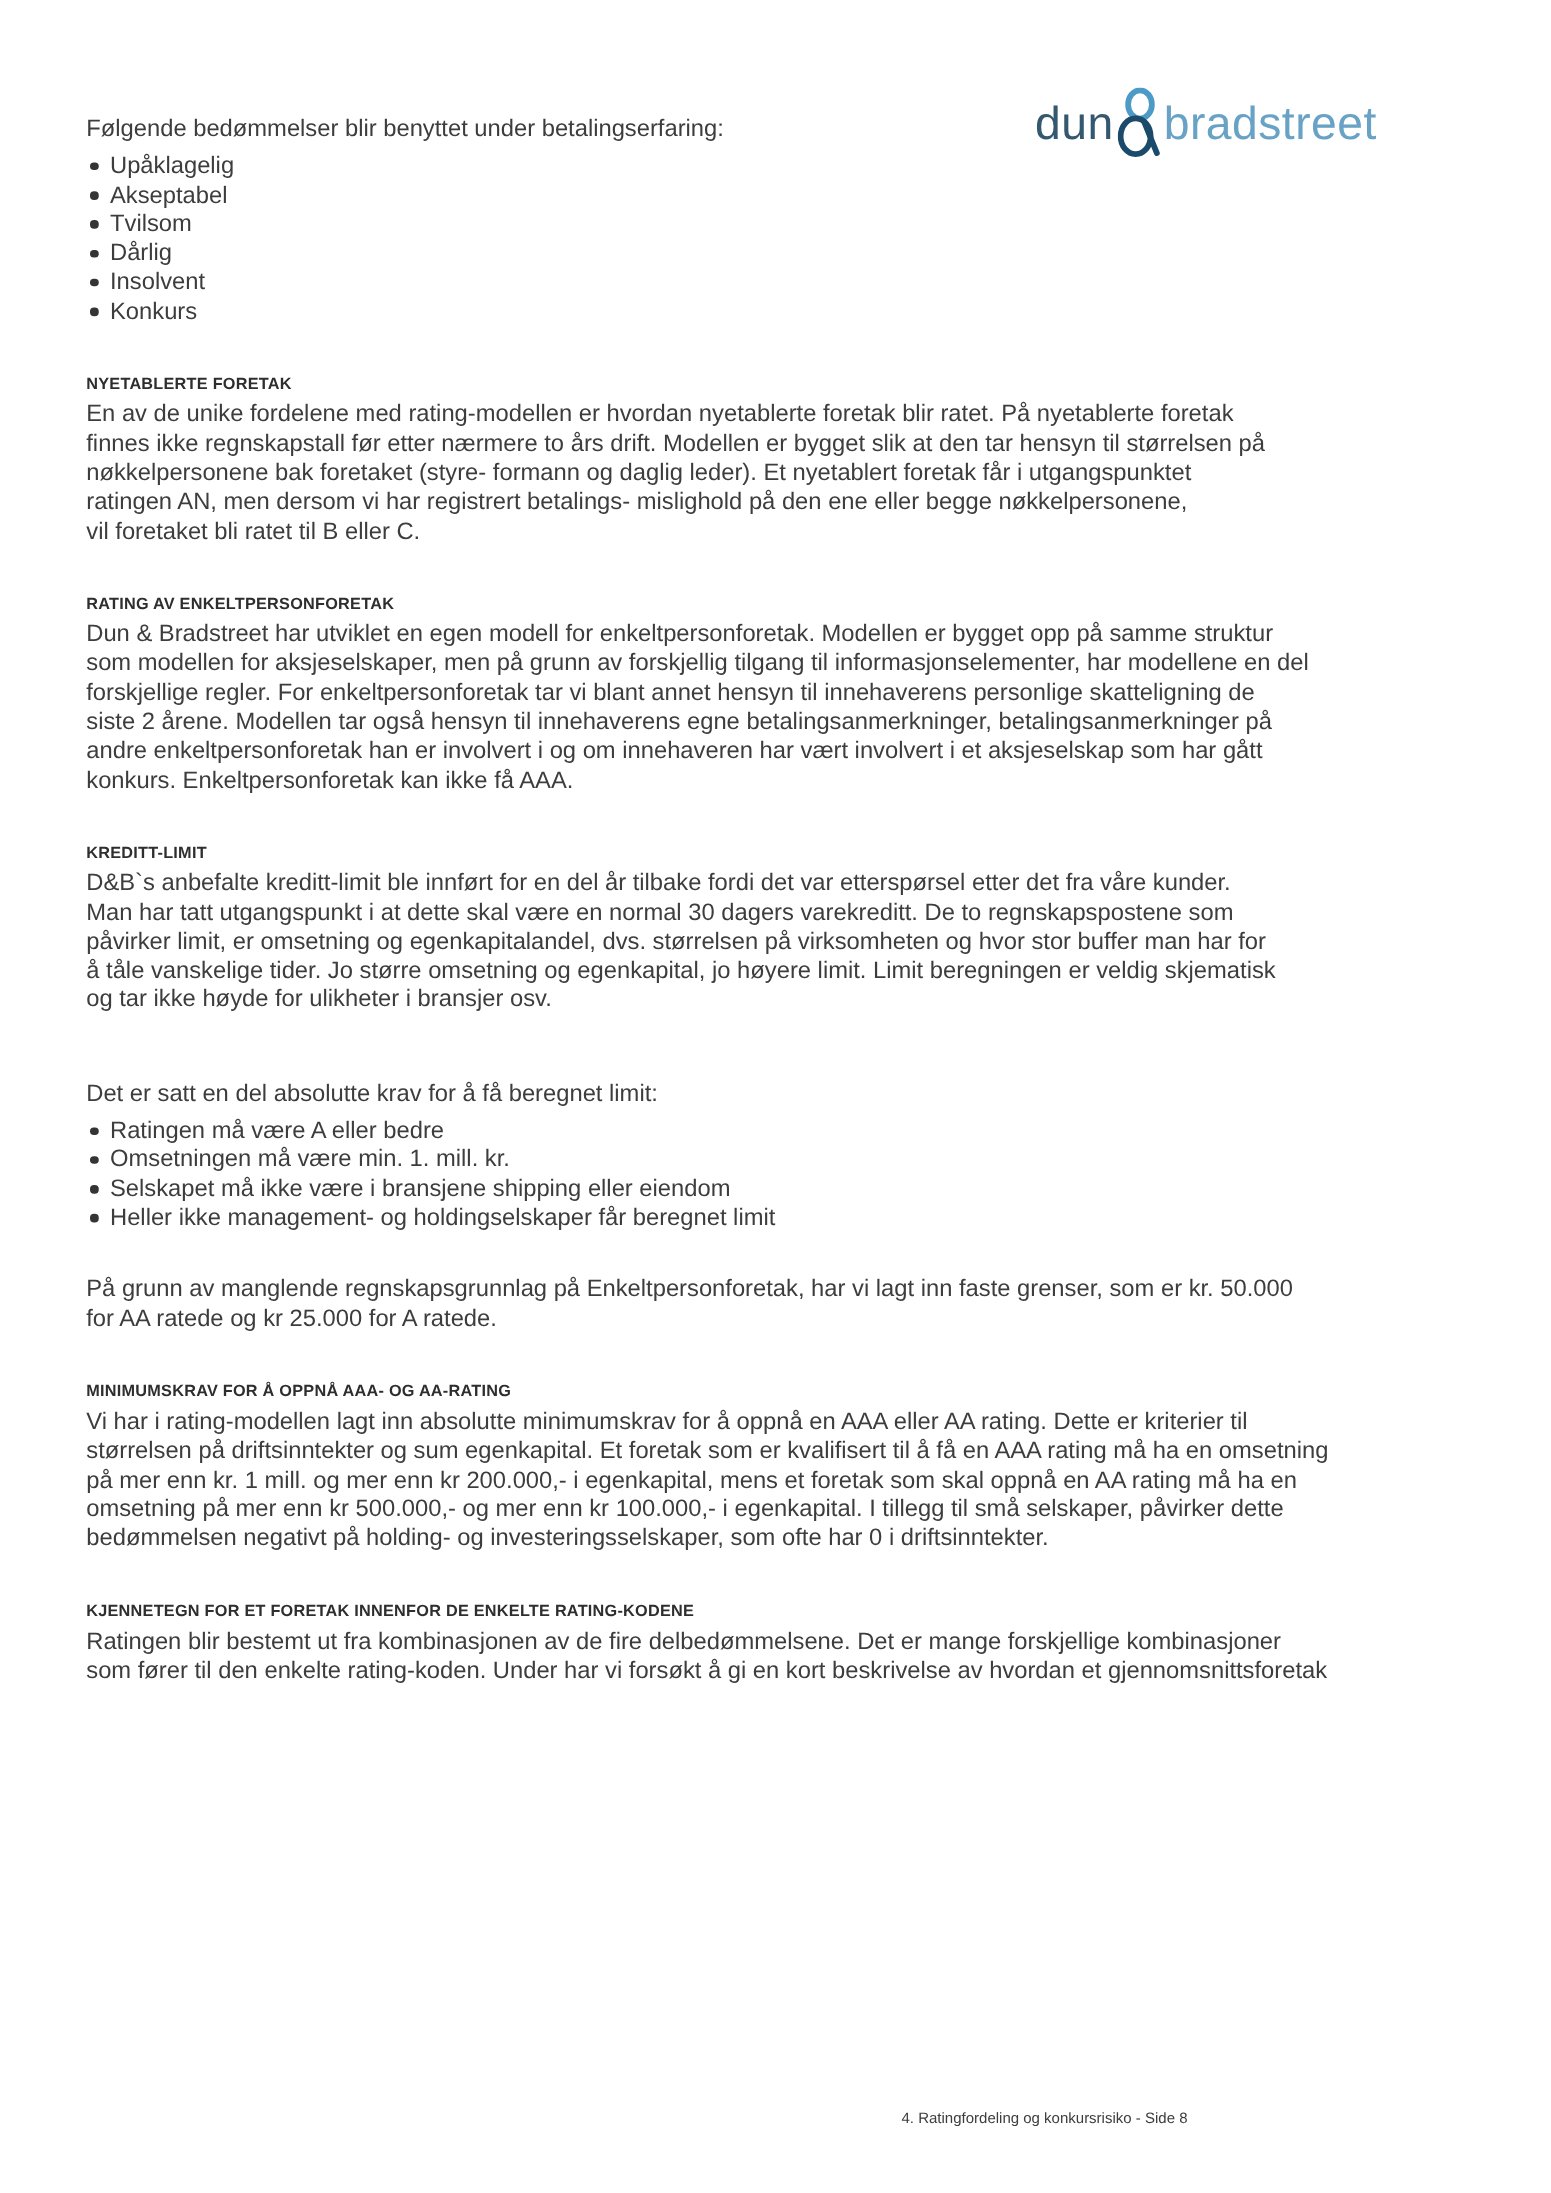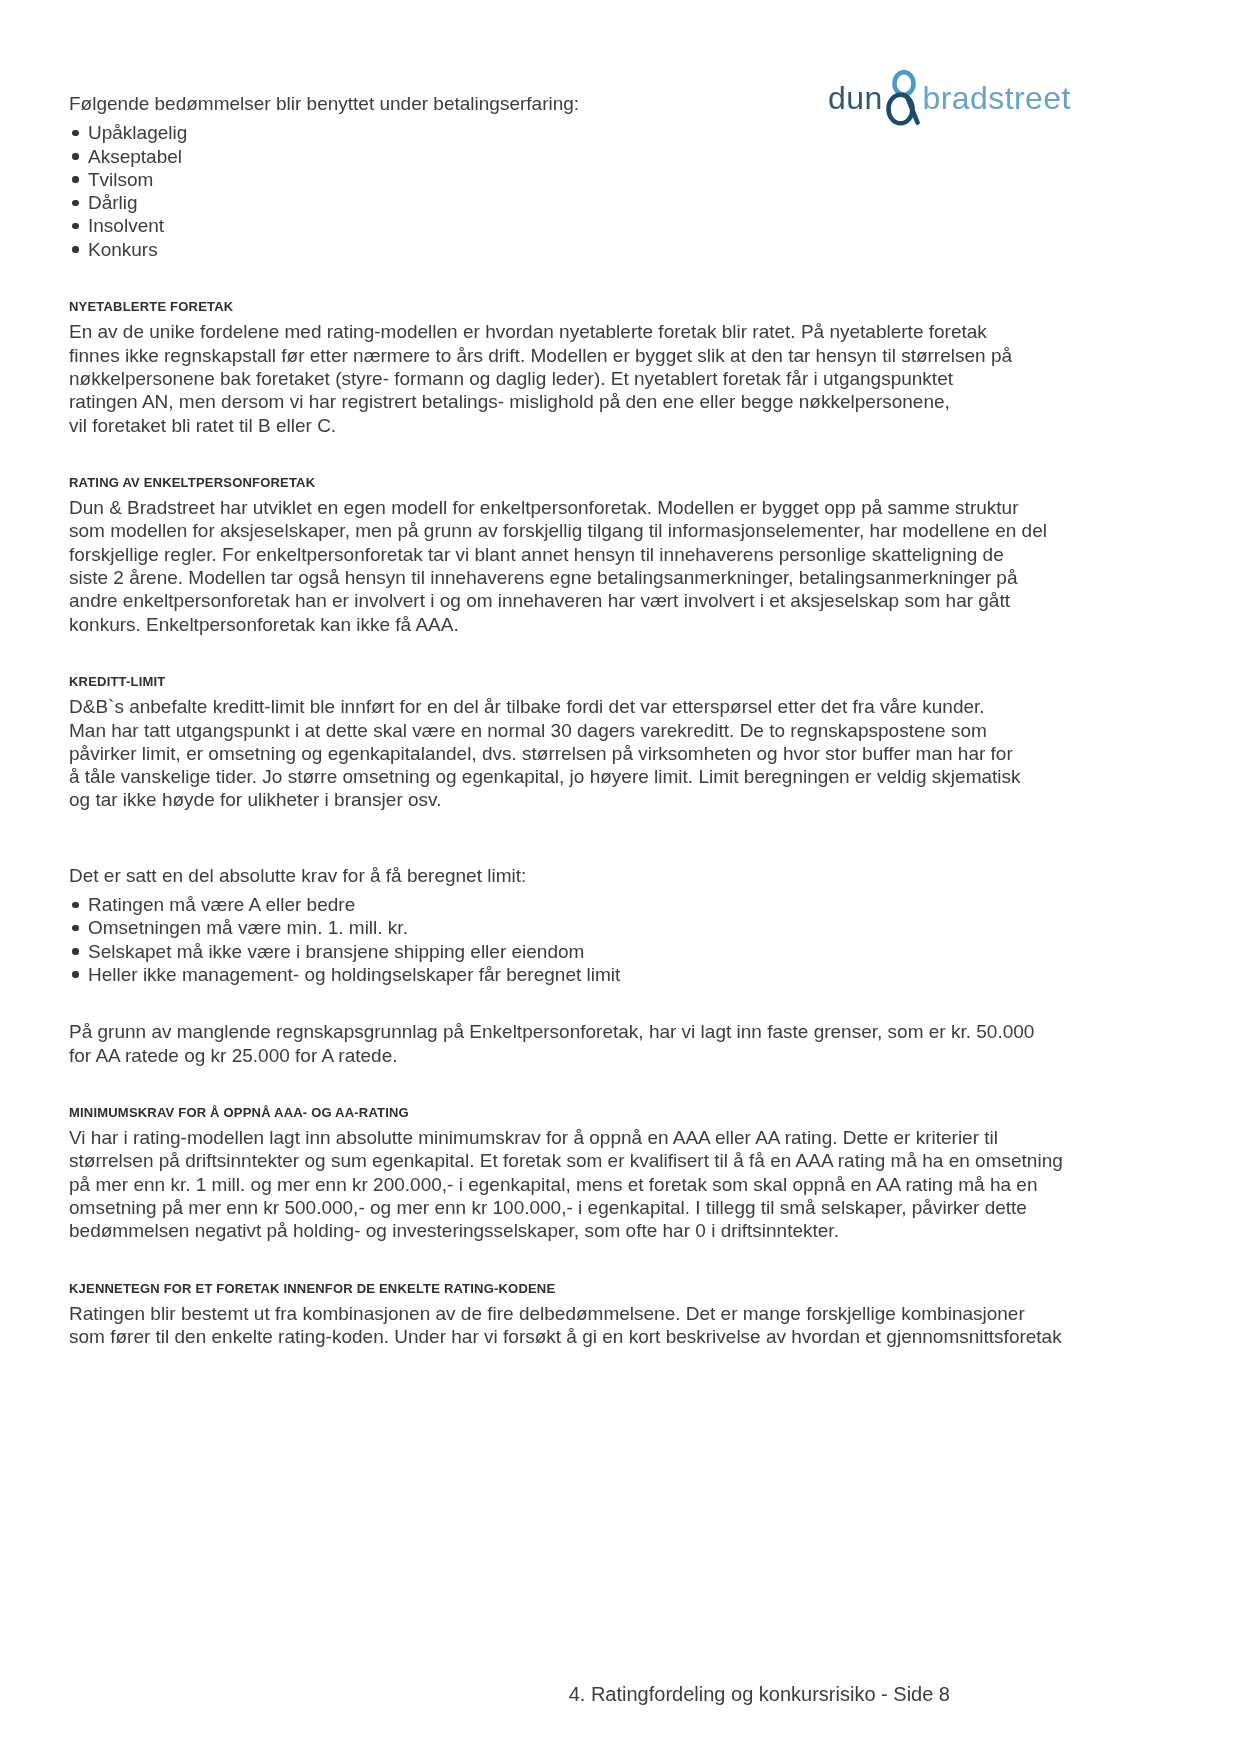--- a/index.html
+++ b/index.html
@@ -15,21 +15,21 @@
   
   .logo{
     position:absolute;
     left:828px;
     top:70px;
     display:flex;
     align-items:center;
     user-select:none;
   }
   .logo .word{
-    font-size:32px;
+    font-size:37px;
     font-weight:400;
     letter-spacing:0.4px;
     line-height:1;
   }
   .logo .word-dun{color:var(--c-dun,#33586f);}
   .logo .word-brad{color:var(--c-brad,#68a2c4);}
   .logo svg{display:block;margin:0 3px;}
   
   .content{
     position:absolute;
@@ -73,21 +73,21 @@
   }
   .para{margin:0;}
   .para .line{white-space:nowrap;line-height:23.3px;}
   .block-gap{margin-top:34px;}
   .list-lead{margin-top:52px;}
   
   .footer{
     position:absolute;
     top:1684px;
     right:291px;
-    font-size:20px;
+    font-size:12px;
     line-height:20px;
     color:#3d3d3d;
     white-space:nowrap;
   }
 </style>
 </head>
 <body>
 
 <div id="page">
 

